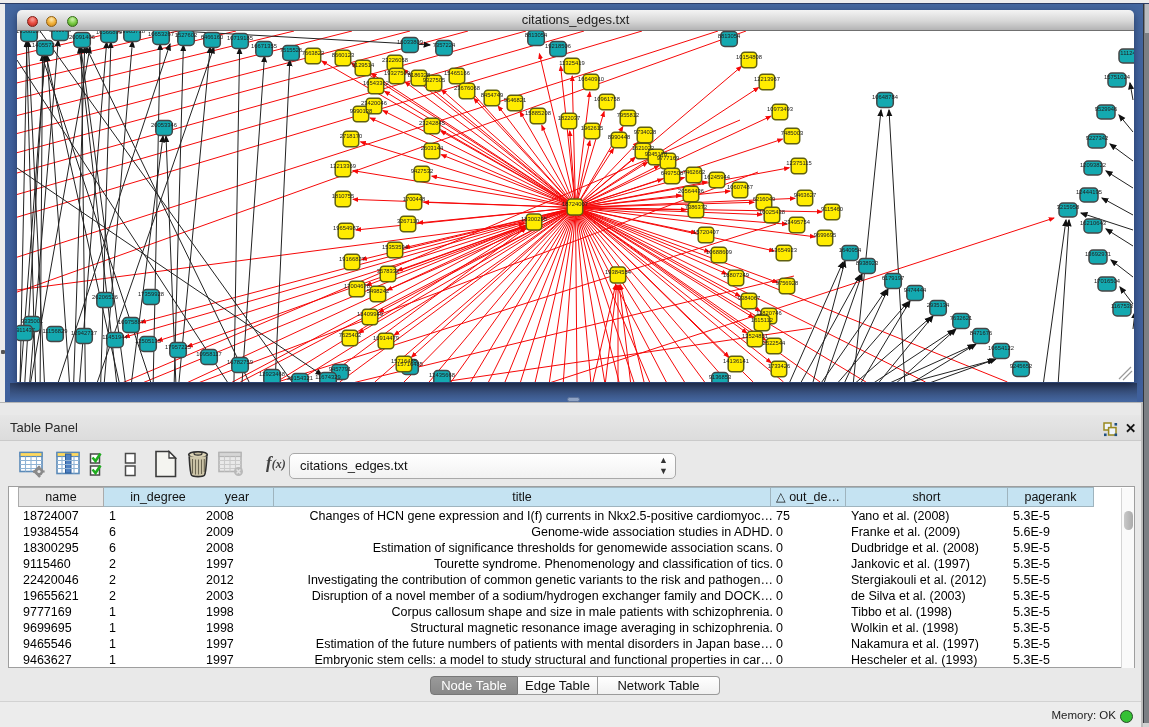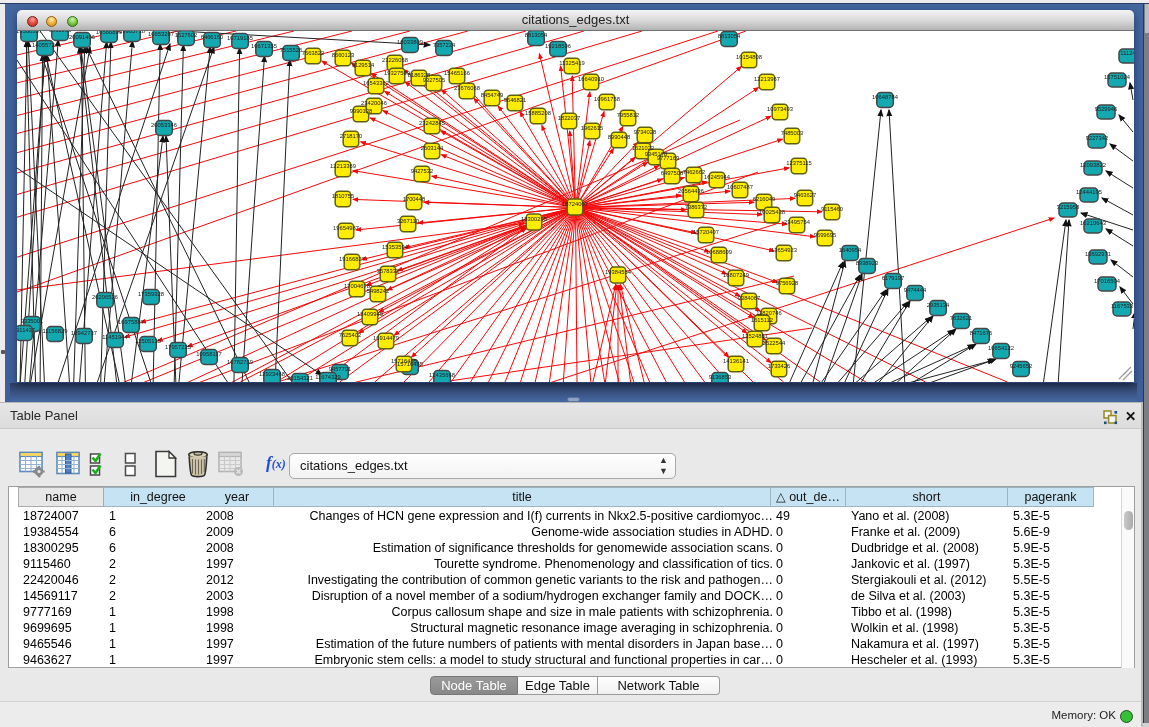--- a/index.html
+++ b/index.html
@@ -18,21 +18,21 @@
 #tly { left:29px; background:radial-gradient(circle at 50% 28%, #fadf9e 10%, #f2b23a 50%, #c8831a); border:1px solid #8f5d10; }
 #tlg { left:49.5px; background:radial-gradient(circle at 50% 28%, #c0ea9e 10%, #7bcd45 50%, #478f20); border:1px solid #346b16; }
 #canvas { position:absolute; left:0; top:21px; width:1117px; height:351px; background:#fff; }
 
 #rstrip1 { position:absolute; left:1143px; top:0; width:6px; height:723px; background:#7b7f84; border-left:1.5px solid #33363b; }
 #rstrip1b { position:absolute; left:1144.5px; top:3px; width:4.5px; height:30px; background:#b9bcc0; }
 #rstripbot { position:absolute; left:1143px; top:723px; width:6px; height:4px; background:#d2d2d2; }
 #rstrip2 { position:absolute; left:1141px; top:402px; width:2px; height:325px; background:#bcbcbc; }
 
 #panel { position:absolute; left:0; top:402px; width:1141px; height:325px; background:#e9e9e9; border-top:1px solid #b5b5b5; }
-#phead { position:absolute; left:0; top:0px; width:100%; height:26px; background:linear-gradient(#e6e6e6,#dcdcdc); border-bottom:1px solid #cacaca;padding-left:44px; }
+#phead { position:absolute; left:0; top:12px; width:100%; height:26px; background:linear-gradient(#e6e6e6,#dcdcdc); border-bottom:1px solid #cacaca;padding-left:44px; }
 #phead .lbl { position:absolute; left:10px; top:5px; font-size:13px; color:#2a2a2a; }
 #phead .x { position:absolute; left:1125px; top:5px; font-size:13.5px; font-weight:bold; color:#111; }
 #toolbar { position:absolute; left:0; top:26px; width:100%; height:57px; }
 #combo { position:absolute; left:289px; top:24px; width:387px; height:26px; background:linear-gradient(#ffffff,#f2f2f2); border:1px solid #a9a9a9; border-radius:5px; font-size:13px; color:#111; line-height:24px; padding-left:10px; }
 #combo .st { position:absolute; right:7px; top:1px; font-size:9px; color:#333; line-height:11px; text-align:center; }
 #tablewrap { position:absolute; left:8px; top:83px; width:1127px; height:182px; background:#fff; border:1px solid #9e9e9e; }
 #thead { position:absolute; left:9px; top:0; height:20px; }
 #thead span { position:absolute; top:0; height:20px; background:#c5e3f2; border:1px solid #9fb4be; border-left:none; font-size:12.5px; text-align:center; line-height:19px; color:#111; }
 #tbody { position:absolute; left:9px; top:21px; font-size:12.5px; color:#000; }
 .tr { position:relative; height:16px; line-height:16px; white-space:nowrap; }
@@ -571,40 +571,40 @@
         <path d="M3.2 7.5C3.4 11 4 24.5 5.6 26.3c1.8 1.8 11 1.8 12.8 0 1.6-1.8 2.2-15.3 2.4-18.8" fill="#cfc7aa" stroke="#2f2f2f" stroke-width="1.6"></path>
         <path d="M6.5 10v14.5M9.5 10.5v15M12.5 10.5v15M15.5 10.5v14.5M18.3 10v13" stroke="#6d6753" stroke-width="1.1"></path>
       </svg>
       <svg style="position:absolute;left:218px;top:22px" width="27" height="27" viewBox="0 0 27 27">
         <rect x="1" y="1.5" width="22" height="19" fill="#e9e9e9" stroke="#b4b4b4" stroke-width="1.6"></rect>
         <rect x="1" y="1.5" width="22" height="4" fill="#d6d6d6" stroke="#b4b4b4" stroke-width="1.2"></rect>
         <path d="M1 9.5h22M1 13.5h22M1 17.5h22M6.5 5.5v15M12 5.5v15M17.5 5.5v15" stroke="#c9c9c9" stroke-width="1.1"></path>
         <circle cx="20.5" cy="20.5" r="4.5" fill="#b9b9b9"></circle>
         <path d="M18.6 18.6l3.8 3.8M22.4 18.6l-3.8 3.8" stroke="#e4e4e4" stroke-width="1.4"></path>
       </svg>
-      <div style="position:absolute;left:266px;top:24px;font-size:17px;font-style:italic;font-weight:bold;color:#1d4ed8;font-family:'Liberation Serif',serif">f<span style="font-size:12px">(x)</span></div>
+      <div style="position:absolute;left:266px;top:24px;font-size:17px;font-style:italic;font-weight:bold;color:#404040;font-family:'Liberation Serif',serif">f<span style="font-size:12px">(x)</span></div>
       <div id="combo">citations_edges.txt<div class="st">▲<br>▼</div></div>
     </div>
     <div id="tablewrap">
       <div id="thead">
         <span style="left:0px;width:86px;border-left:1px solid #ababab;background:#e7e7e7;border-color:#ababab">name</span>
         <span style="left:86px;width:109px">in_degree</span>
         <span style="left:183px;width:73px">year</span>
         <span style="left:256px;width:497px">title</span>
         <span style="left:753px;width:75px">△ out_de…</span>
         <span style="left:828px;width:162px">short</span>
         <span style="left:990px;width:86px">pagerank</span>
       </div>
       <div id="tbody">
 <div class="tr">
             <span class="c0">18724007</span>
             <span class="c1">1</span>
             <span class="c2">2008</span>
             <span class="c3">Changes of HCN gene expression and I(f) currents in Nkx2.5-positive cardiomyoc…</span>
-            <span class="c4">49</span>
+            <span class="c4">75</span>
             <span class="c5">Yano et al. (2008)</span>
             <span class="c6">5.3E-5</span>
           </div>
 <div class="tr">
             <span class="c0">19384554</span>
             <span class="c1">6</span>
             <span class="c2">2009</span>
             <span class="c3">Genome-wide association studies in ADHD.</span>
             <span class="c4">0</span>
             <span class="c5">Franke et al. (2009)</span>
@@ -631,21 +631,21 @@
 <div class="tr">
             <span class="c0">22420046</span>
             <span class="c1">2</span>
             <span class="c2">2012</span>
             <span class="c3">Investigating the contribution of common genetic variants to the risk and pathogen…</span>
             <span class="c4">0</span>
             <span class="c5">Stergiakouli et al. (2012)</span>
             <span class="c6">5.5E-5</span>
           </div>
 <div class="tr">
-            <span class="c0">14569117</span>
+            <span class="c0">19655621</span>
             <span class="c1">2</span>
             <span class="c2">2003</span>
             <span class="c3">Disruption of a novel member of a sodium/hydrogen exchanger family and DOCK…</span>
             <span class="c4">0</span>
             <span class="c5">de Silva et al. (2003)</span>
             <span class="c6">5.3E-5</span>
           </div>
 <div class="tr">
             <span class="c0">9777169</span>
             <span class="c1">1</span>

